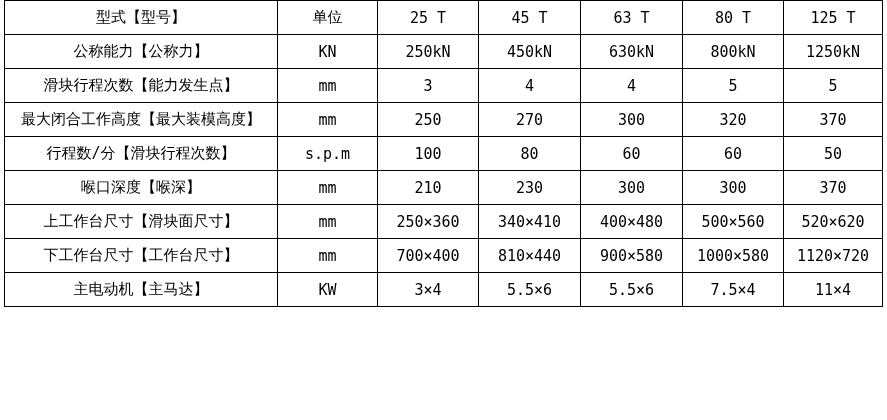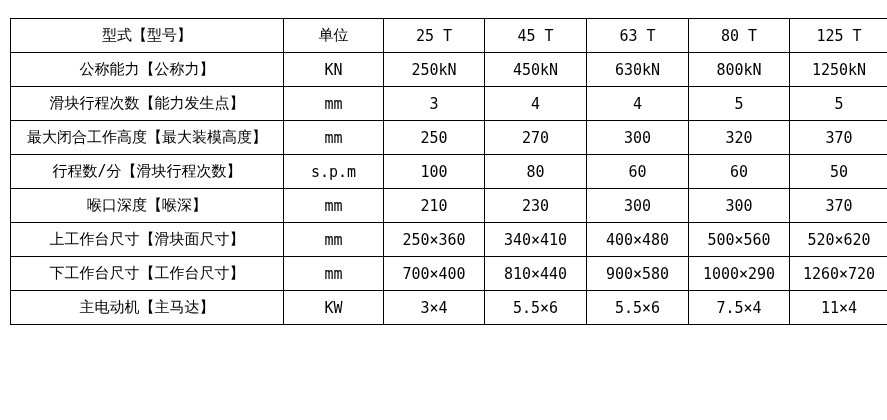--- a/index.html
+++ b/index.html
@@ -7,23 +7,22 @@
     padding: 0;
     background: #ffffff;
     width: 887px;
     height: 420px;
     overflow: hidden;
     font-family: "DejaVu Sans Mono", "DejaVu Sans", "Liberation Sans", sans-serif;
   }
   .table-wrap {
     position: absolute;
     left: 4px;
-    top: 18px;
+    top: 0;
     width: 878px;
-    margin-left: 6px;
   }
   table.spec-table {
     border-collapse: collapse;
     table-layout: fixed;
     width: 878px;
   }
   table.spec-table td {
     border: 1px solid #000000;
     height: 33px;
     text-align: center;
@@ -113,22 +112,22 @@
           <td>400×480</td>
           <td>500×560</td>
           <td>520×620</td>
         </tr>
         <tr>
           <td>下工作台尺寸【工作台尺寸】</td>
           <td>mm</td>
           <td>700×400</td>
           <td>810×440</td>
           <td>900×580</td>
-          <td>1000×290</td>
-          <td>1260×720</td>
+          <td>1000×580</td>
+          <td>1120×720</td>
         </tr>
         <tr>
           <td>主电动机【主马达】</td>
           <td>KW</td>
           <td>3×4</td>
           <td>5.5×6</td>
           <td>5.5×6</td>
           <td>7.5×4</td>
           <td>11×4</td>
         </tr>

